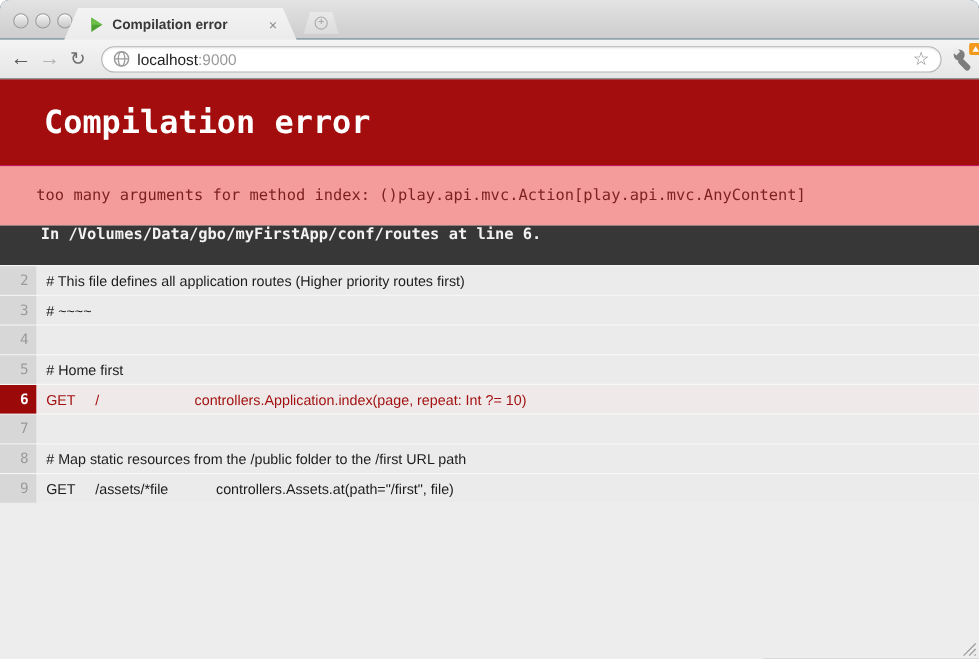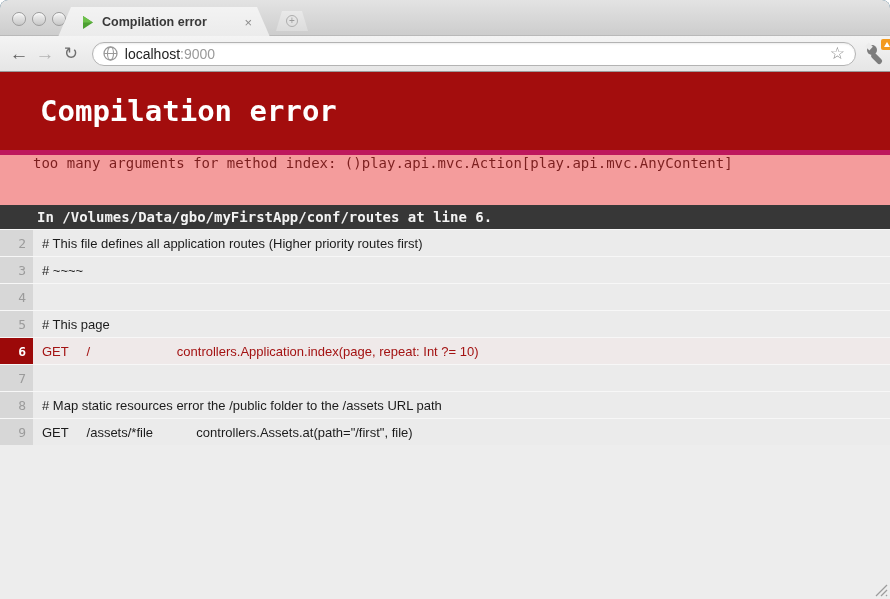--- a/index.html
+++ b/index.html
@@ -44,23 +44,23 @@
   .star { margin-left:auto; font-size:17px; color:#8a8a8a; line-height:1; }
   .wrench-wrap { position:relative; margin-left:8px; width:26px; height:24px; }
   .badge { position:absolute; right:-2px; top:-3px; width:11px; height:11px; background:var(--badge_orange,#f39a1e);
            border-radius:2px; display:flex; align-items:center; justify-content:center; }
   .badge .up { width:0; height:0; border-left:3px solid transparent; border-right:3px solid transparent; border-bottom:5px solid #fff; }
 
   
   .content { height:527px; background:#ededed; }
   .hdr { height:78px; background:var(--header_bg,#a30d0d); display:flex; align-items:center; }
   .hdr h1 { font-family:"DejaVu Sans Mono", monospace; font-weight:bold; font-size:29px; color:#fff; padding-left:40px; letter-spacing:0; }
-  .banner { height:55px; background:var(--banner_bg,#f49c9c); border-top:5px solid #be185d; display:flex; }
+  .banner { height:55px; background:var(--banner_bg,#f49c9c); border-top:1px solid #be185d; display:flex; align-items:center; }
   .banner p { font-family:"DejaVu Sans Mono", monospace; font-size:14px; color:var(--banner_text,#7c1f1f); padding-left:33px; white-space:pre; }
-  .loc { height:24px; background:var(--location_bg,#373737); display:flex; align-items:center; }
+  .loc { height:36px; background:var(--location_bg,#373737); display:flex; align-items:flex-start; }
   .loc p { font-family:"DejaVu Sans Mono", monospace; font-weight:bold; font-size:14px; color:#f2f2f2; padding-left:37px; }
 
   .listing { background:#ededed; }
   .row { display:flex; height:27px; border-top:1px solid #f7f7f7; background:#ebebeb; }
   .row .gutter { flex:0 0 33px; background:#d7d7d7; color:#9b9b9b; font-family:"DejaVu Sans Mono", monospace;
                  font-size:13px; text-align:right; padding:6px 7px 0 0; }
   .row .code { flex:1; font-family:Liberation Sans, sans-serif; font-size:13px; color:#1c1c1c;
                padding:6px 0 0 9px; white-space:pre; overflow:hidden; }
   .row.error { background:#efe9e9; }
   .row.error .gutter { background:var(--error_bg,#9c0909); color:#fff; font-weight:bold; }
@@ -137,33 +137,33 @@
         <div class="row">
           <span class="gutter">3</span>
           <span class="code"># ~~~~</span>
         </div>
         <div class="row">
           <span class="gutter">4</span>
           <span class="code"></span>
         </div>
         <div class="row">
           <span class="gutter">5</span>
-          <span class="code"># This page</span>
+          <span class="code"># Home first</span>
         </div>
         <div class="row error">
           <span class="gutter">6</span>
           <span class="code">GET     /                        controllers.Application.index(page, repeat: Int ?= 10)</span>
         </div>
         <div class="row">
           <span class="gutter">7</span>
           <span class="code"></span>
         </div>
         <div class="row">
           <span class="gutter">8</span>
-          <span class="code"># Map static resources error the /public folder to the /assets URL path</span>
+          <span class="code"># Map static resources from the /public folder to the /first URL path</span>
         </div>
         <div class="row">
           <span class="gutter">9</span>
           <span class="code">GET     /assets/*file            controllers.Assets.at(path="/first", file)</span>
         </div>
       </div>
   </div>
 
   <svg class="grip" width="15" height="15" viewBox="0 0 15 15">
     <line x1="14" y1="3" x2="3" y2="14" stroke="#9c9c9c" stroke-width="1.2"></line>

